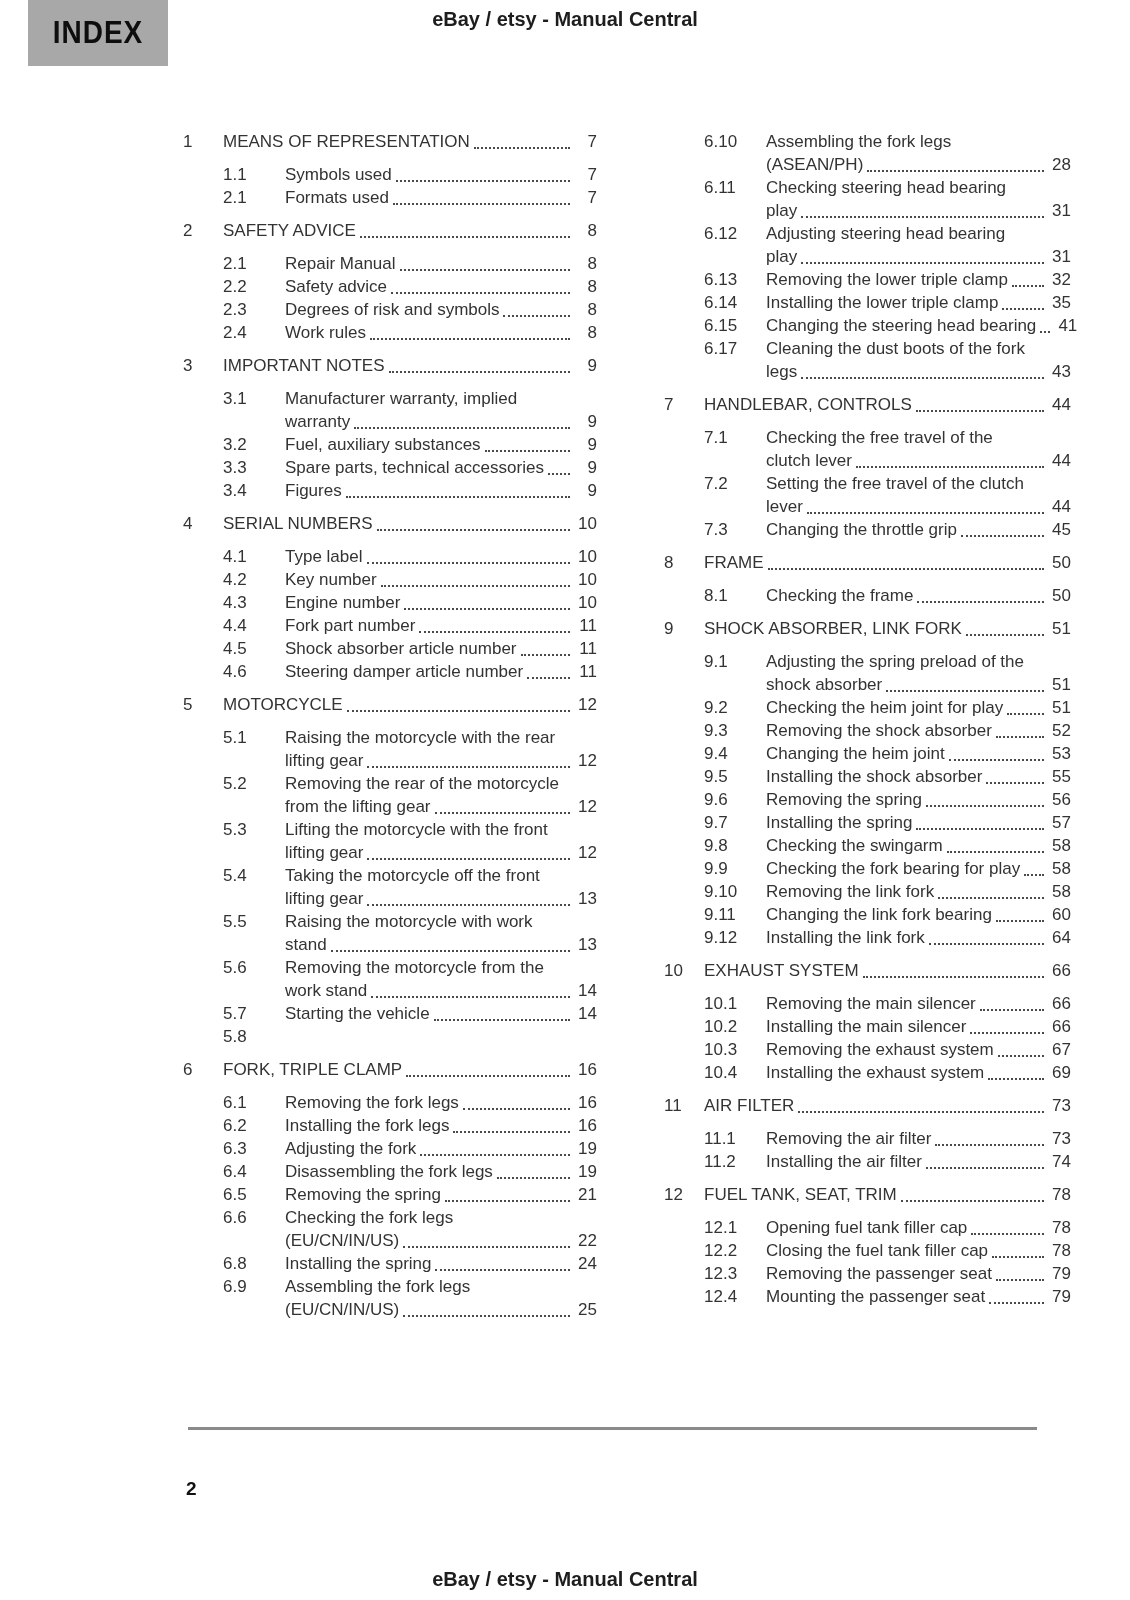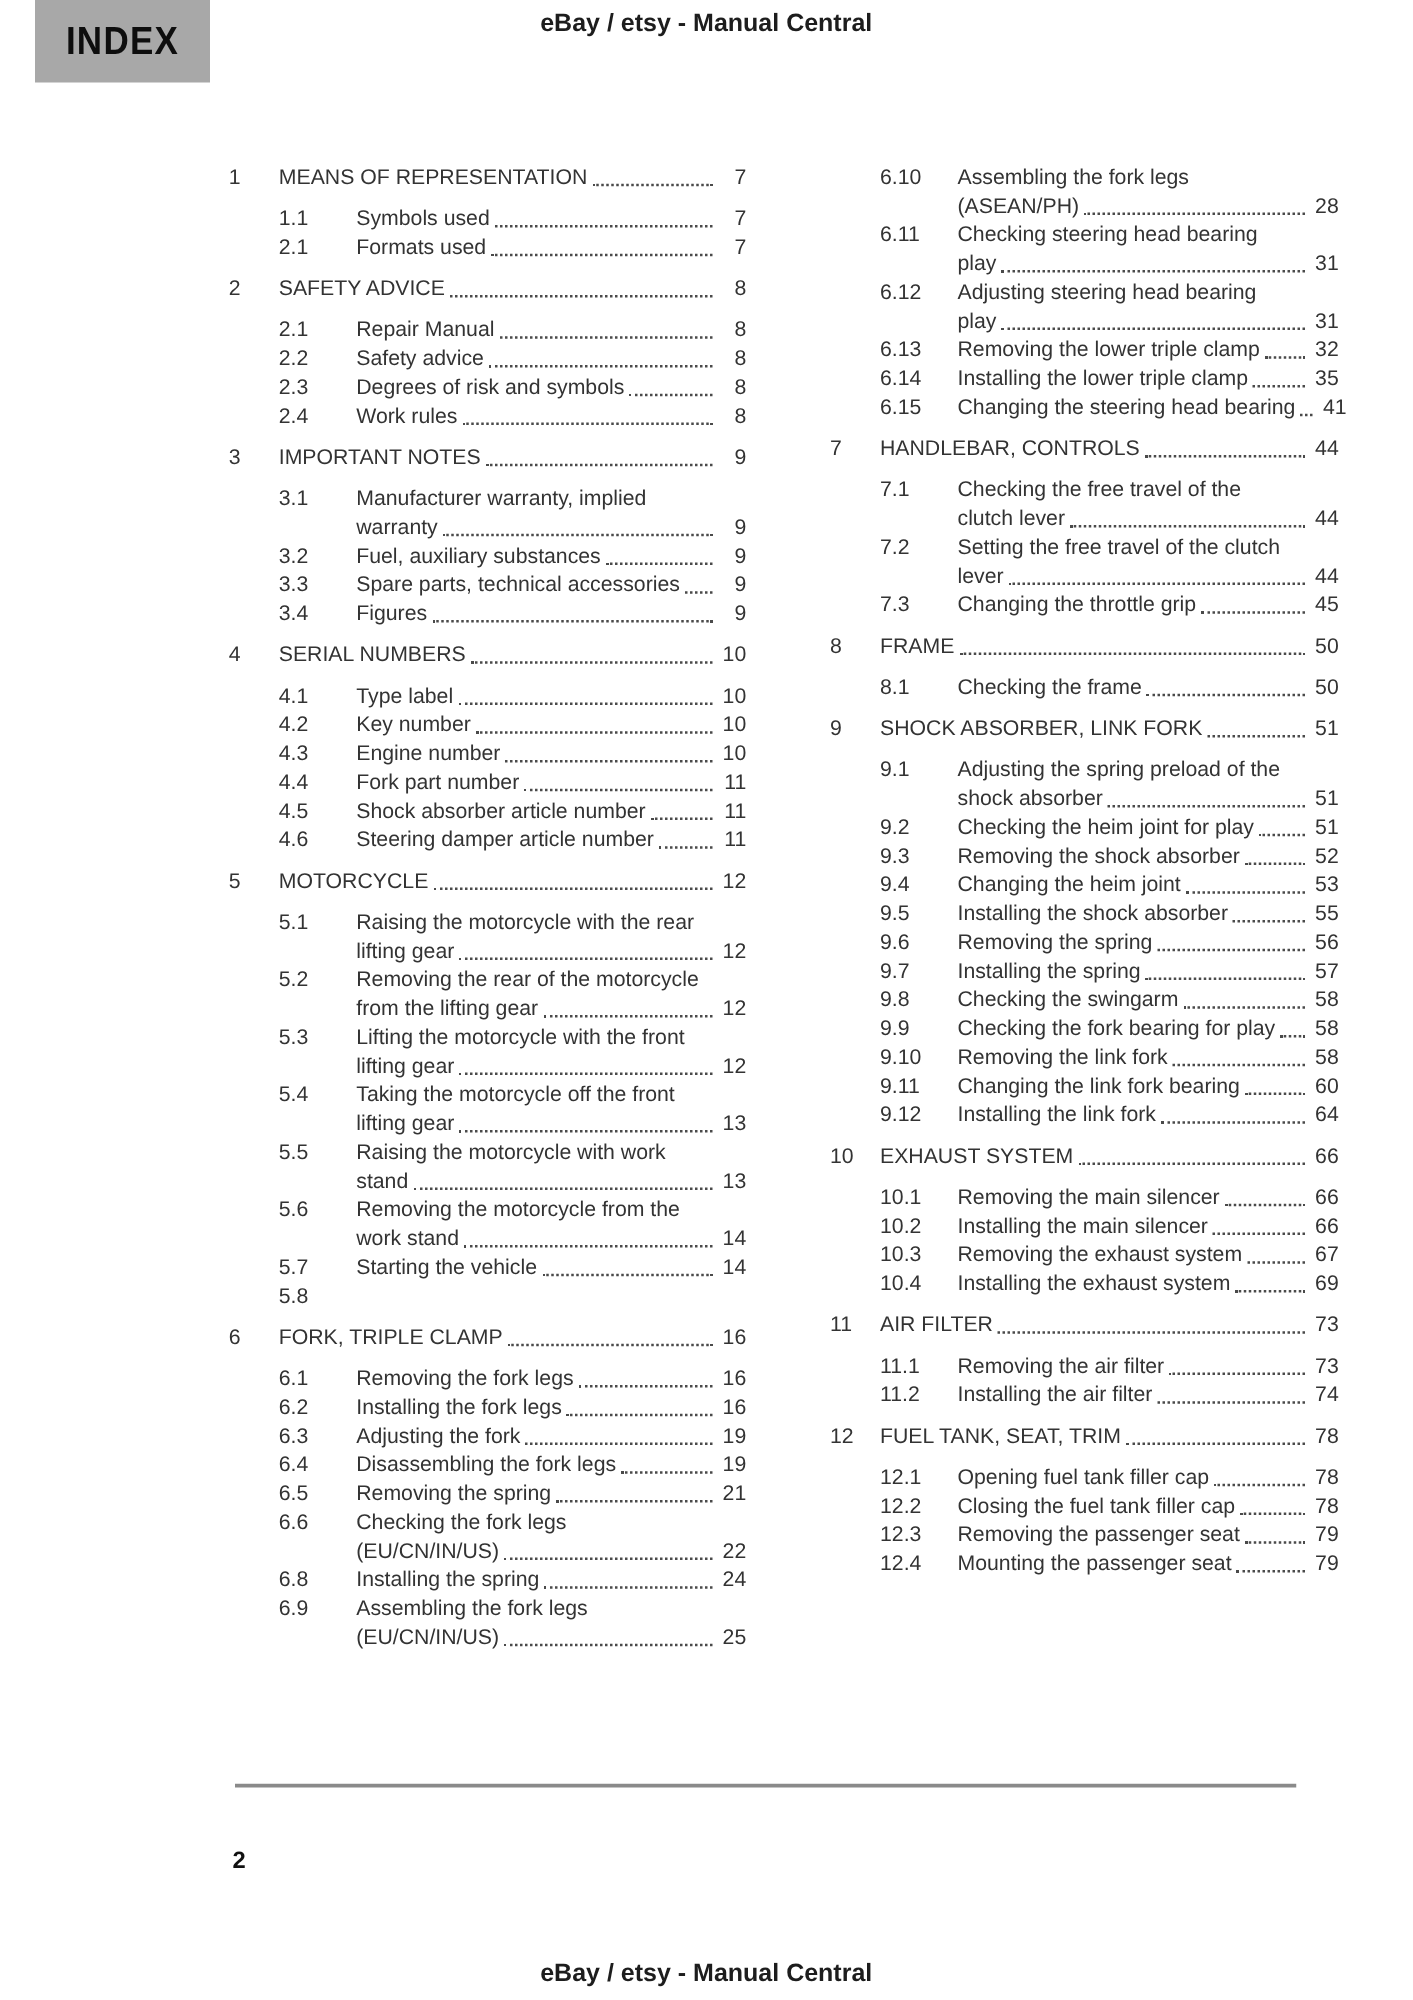--- a/index.html
+++ b/index.html
@@ -505,20 +505,31 @@
       <div class="row sub">
         <span class="num">6.15</span>
         <div class="content">
           <div class="line last">
             <span class="txt">Changing the steering head bearing</span>
             <span class="dots"></span>
             <span class="pg">41</span>
           </div>
         </div>
       </div>
+      <div class="row sub">
+        <span class="num">6.17</span>
+        <div class="content">
+          <div class="line"><span class="txt">Cleaning the dust boots of the fork</span></div>
+          <div class="line last">
+            <span class="txt">legs</span>
+            <span class="dots"></span>
+            <span class="pg">43</span>
+          </div>
+        </div>
+      </div>
       <div class="row section">
         <span class="num">7</span>
         <div class="content">
           <div class="line last">
             <span class="txt">HANDLEBAR, CONTROLS</span>
             <span class="dots"></span>
             <span class="pg">44</span>
           </div>
         </div>
       </div>

